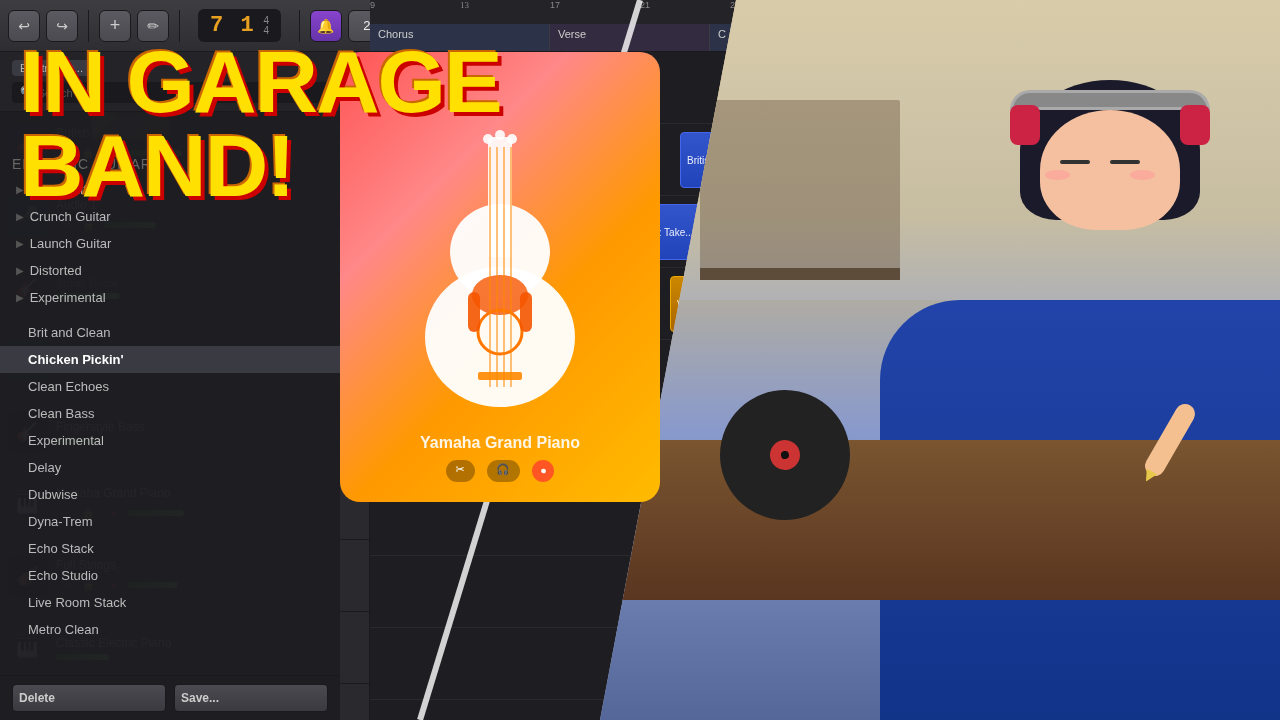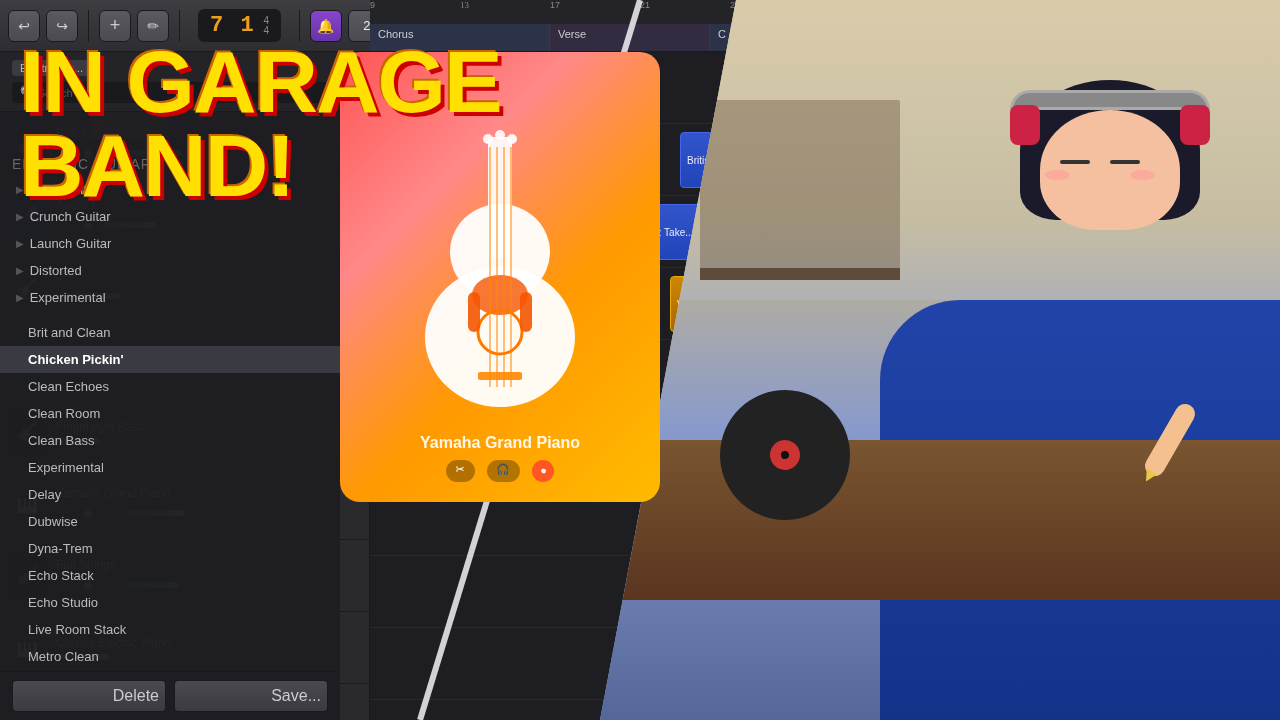--- a/index.html
+++ b/index.html
@@ -266,23 +266,24 @@
       border-top: 1px solid #1a1a1e;
     }
 
     .amp-bottom-btn {
       flex: 1;
       padding: 6px;
       background: linear-gradient(180deg, #4a4a50 0%, #3a3a40 100%);
       border-radius: 4px;
       border: 1px solid #1a1a1e;
       color: #ccc;
-      font-size: 16px;
-      text-align: right;
+      font-size: 12px;
+      text-align: left;
       cursor: pointer;
+      font-weight: bold;
     }
 
     
     .gb-splash {
       position: absolute;
       top: 52px; left: 340px;
       width: 320px; height: 450px;
       z-index: 9;
       border-radius: 20px;
       overflow: hidden;
@@ -675,21 +676,20 @@
     <div class="amp-item">
       <span style="margin-right:6px;font-size:10px;color:#555;">▶</span>
       <span>Experimental</span>
     </div>
 
     <div style="height:8px;background:#1e1e22;"></div>
 
     <div class="amp-item amp-item-indent">Brit and Clean</div>
     <div class="amp-item amp-item-indent selected" style="background:#3a3a42;color:#fff;">Chicken Pickin'</div>
     <div class="amp-item amp-item-indent">Clean Echoes</div>
-    <div class="amp-item amp-item-indent">Clean Room</div>
     <div class="amp-item amp-item-indent">Clean Bass</div>
     <div class="amp-item amp-item-indent">Experimental</div>
     <div class="amp-item amp-item-indent">Delay</div>
     <div class="amp-item amp-item-indent">Dubwise</div>
     <div class="amp-item amp-item-indent">Dyna-Trem</div>
     <div class="amp-item amp-item-indent">Echo Stack</div>
     <div class="amp-item amp-item-indent">Echo Studio</div>
     <div class="amp-item amp-item-indent">Live Room Stack</div>
     <div class="amp-item amp-item-indent">Metro Clean</div>
 

